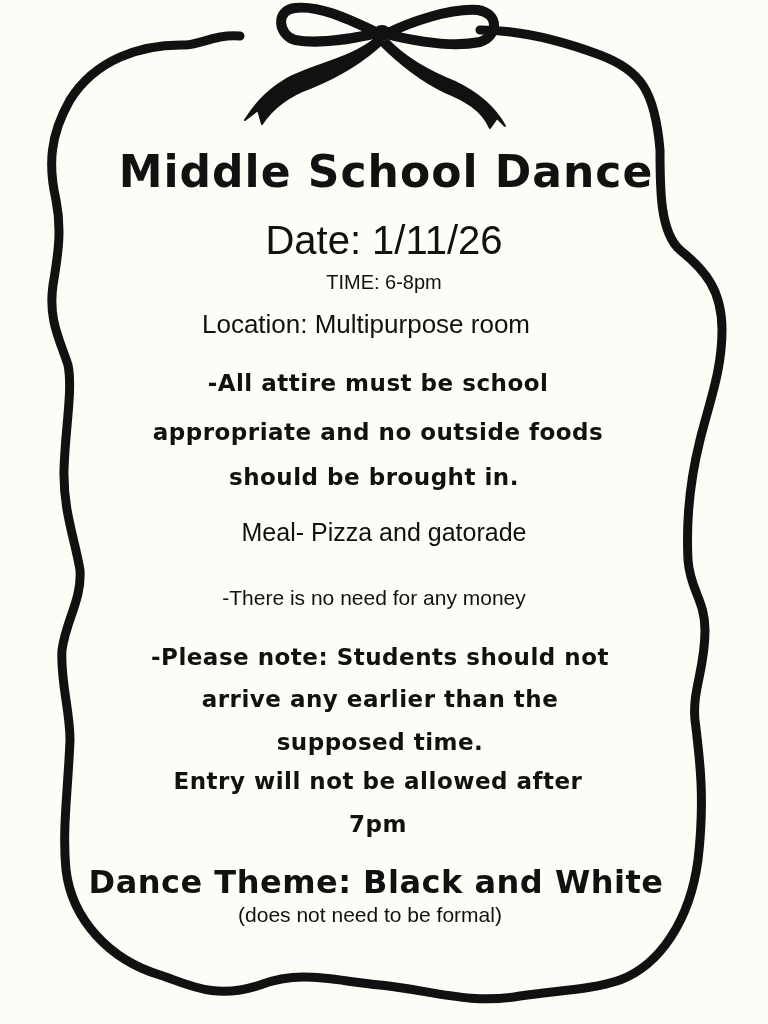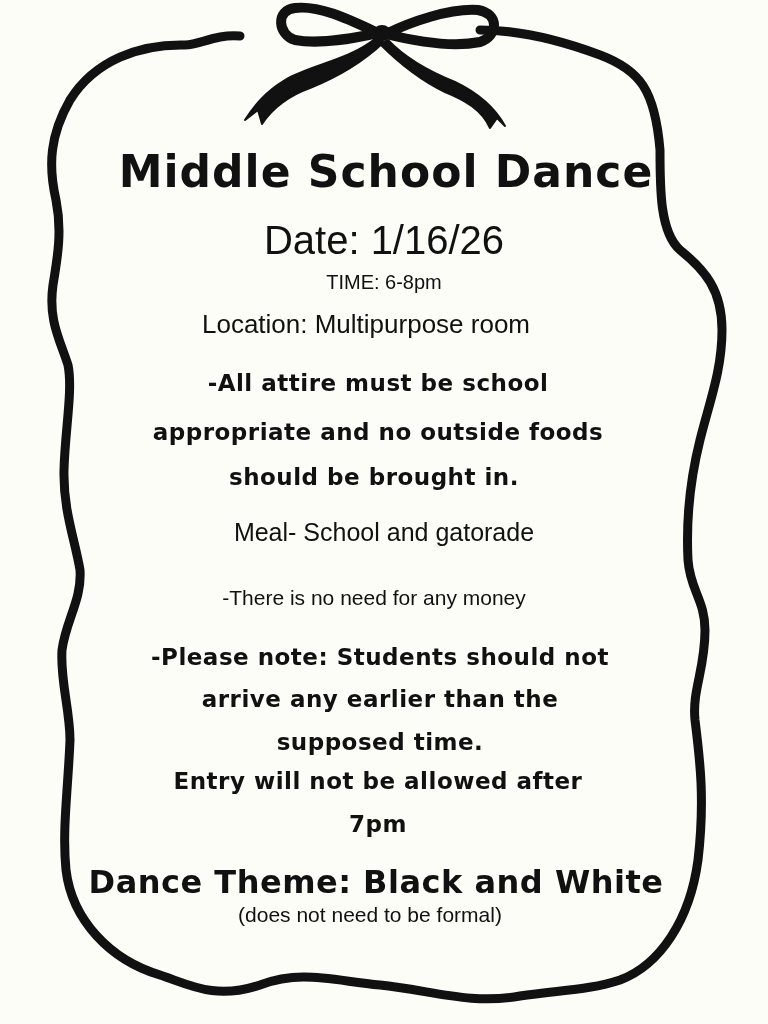--- a/index.html
+++ b/index.html
@@ -122,31 +122,31 @@
     <ellipse cx="382" cy="33" rx="9" ry="8" stroke="none"></ellipse>
 
     <path d="M 376 38 C 350 60, 310 65, 285 80 C 265 92, 255 105, 245 120 L 258 110 L 262 124 C 272 108, 290 95, 310 88 C 340 76, 365 60, 384 42 Z" stroke-width="2" stroke-linejoin="round"></path>
 
     <path d="M 388 40 C 405 58, 430 72, 455 82 C 480 94, 495 108, 505 126 L 497 118 L 490 128 C 482 110, 465 100, 445 92 C 420 80, 398 62, 380 44 Z" stroke-width="2" stroke-linejoin="round"></path>
   </g>
 </svg>
 
 <div>
   <div class="line hand title">Middle School Dance</div>
-  <div class="line round date">Date: 1/16/26</div>
+  <div class="line round date">Date: 1/11/26</div>
   <div class="line round time">TIME: 6-8pm</div>
   <div class="line round location">Location: Multipurpose room</div>
 
   <div>
     <div class="line hand rule" style="top:372px; left:-6px;">-All attire must be school</div>
     <div class="line hand rule" style="top:421px; left:-6px;">appropriate and no outside foods</div>
     <div class="line hand rule" style="top:466px; left:-10px;">should be brought in.</div>
   </div>
 
-  <div class="line round meal">Meal- School and gatorade</div>
+  <div class="line round meal">Meal- Pizza and gatorade</div>
   <div class="line round money">-There is no need for any money</div>
 
   <div>
     <div class="line hand rule" style="top:646px; left:-4px;">-Please note: Students should not</div>
     <div class="line hand rule" style="top:688px; left:-4px;">arrive any earlier than the</div>
     <div class="line hand rule" style="top:731px; left:-4px;">supposed time.</div>
     <div class="line hand rule" style="top:770px; left:-6px;">Entry will not be allowed after</div>
     <div class="line hand rule" style="top:813px; left:-6px;">7pm</div>
   </div>
 

